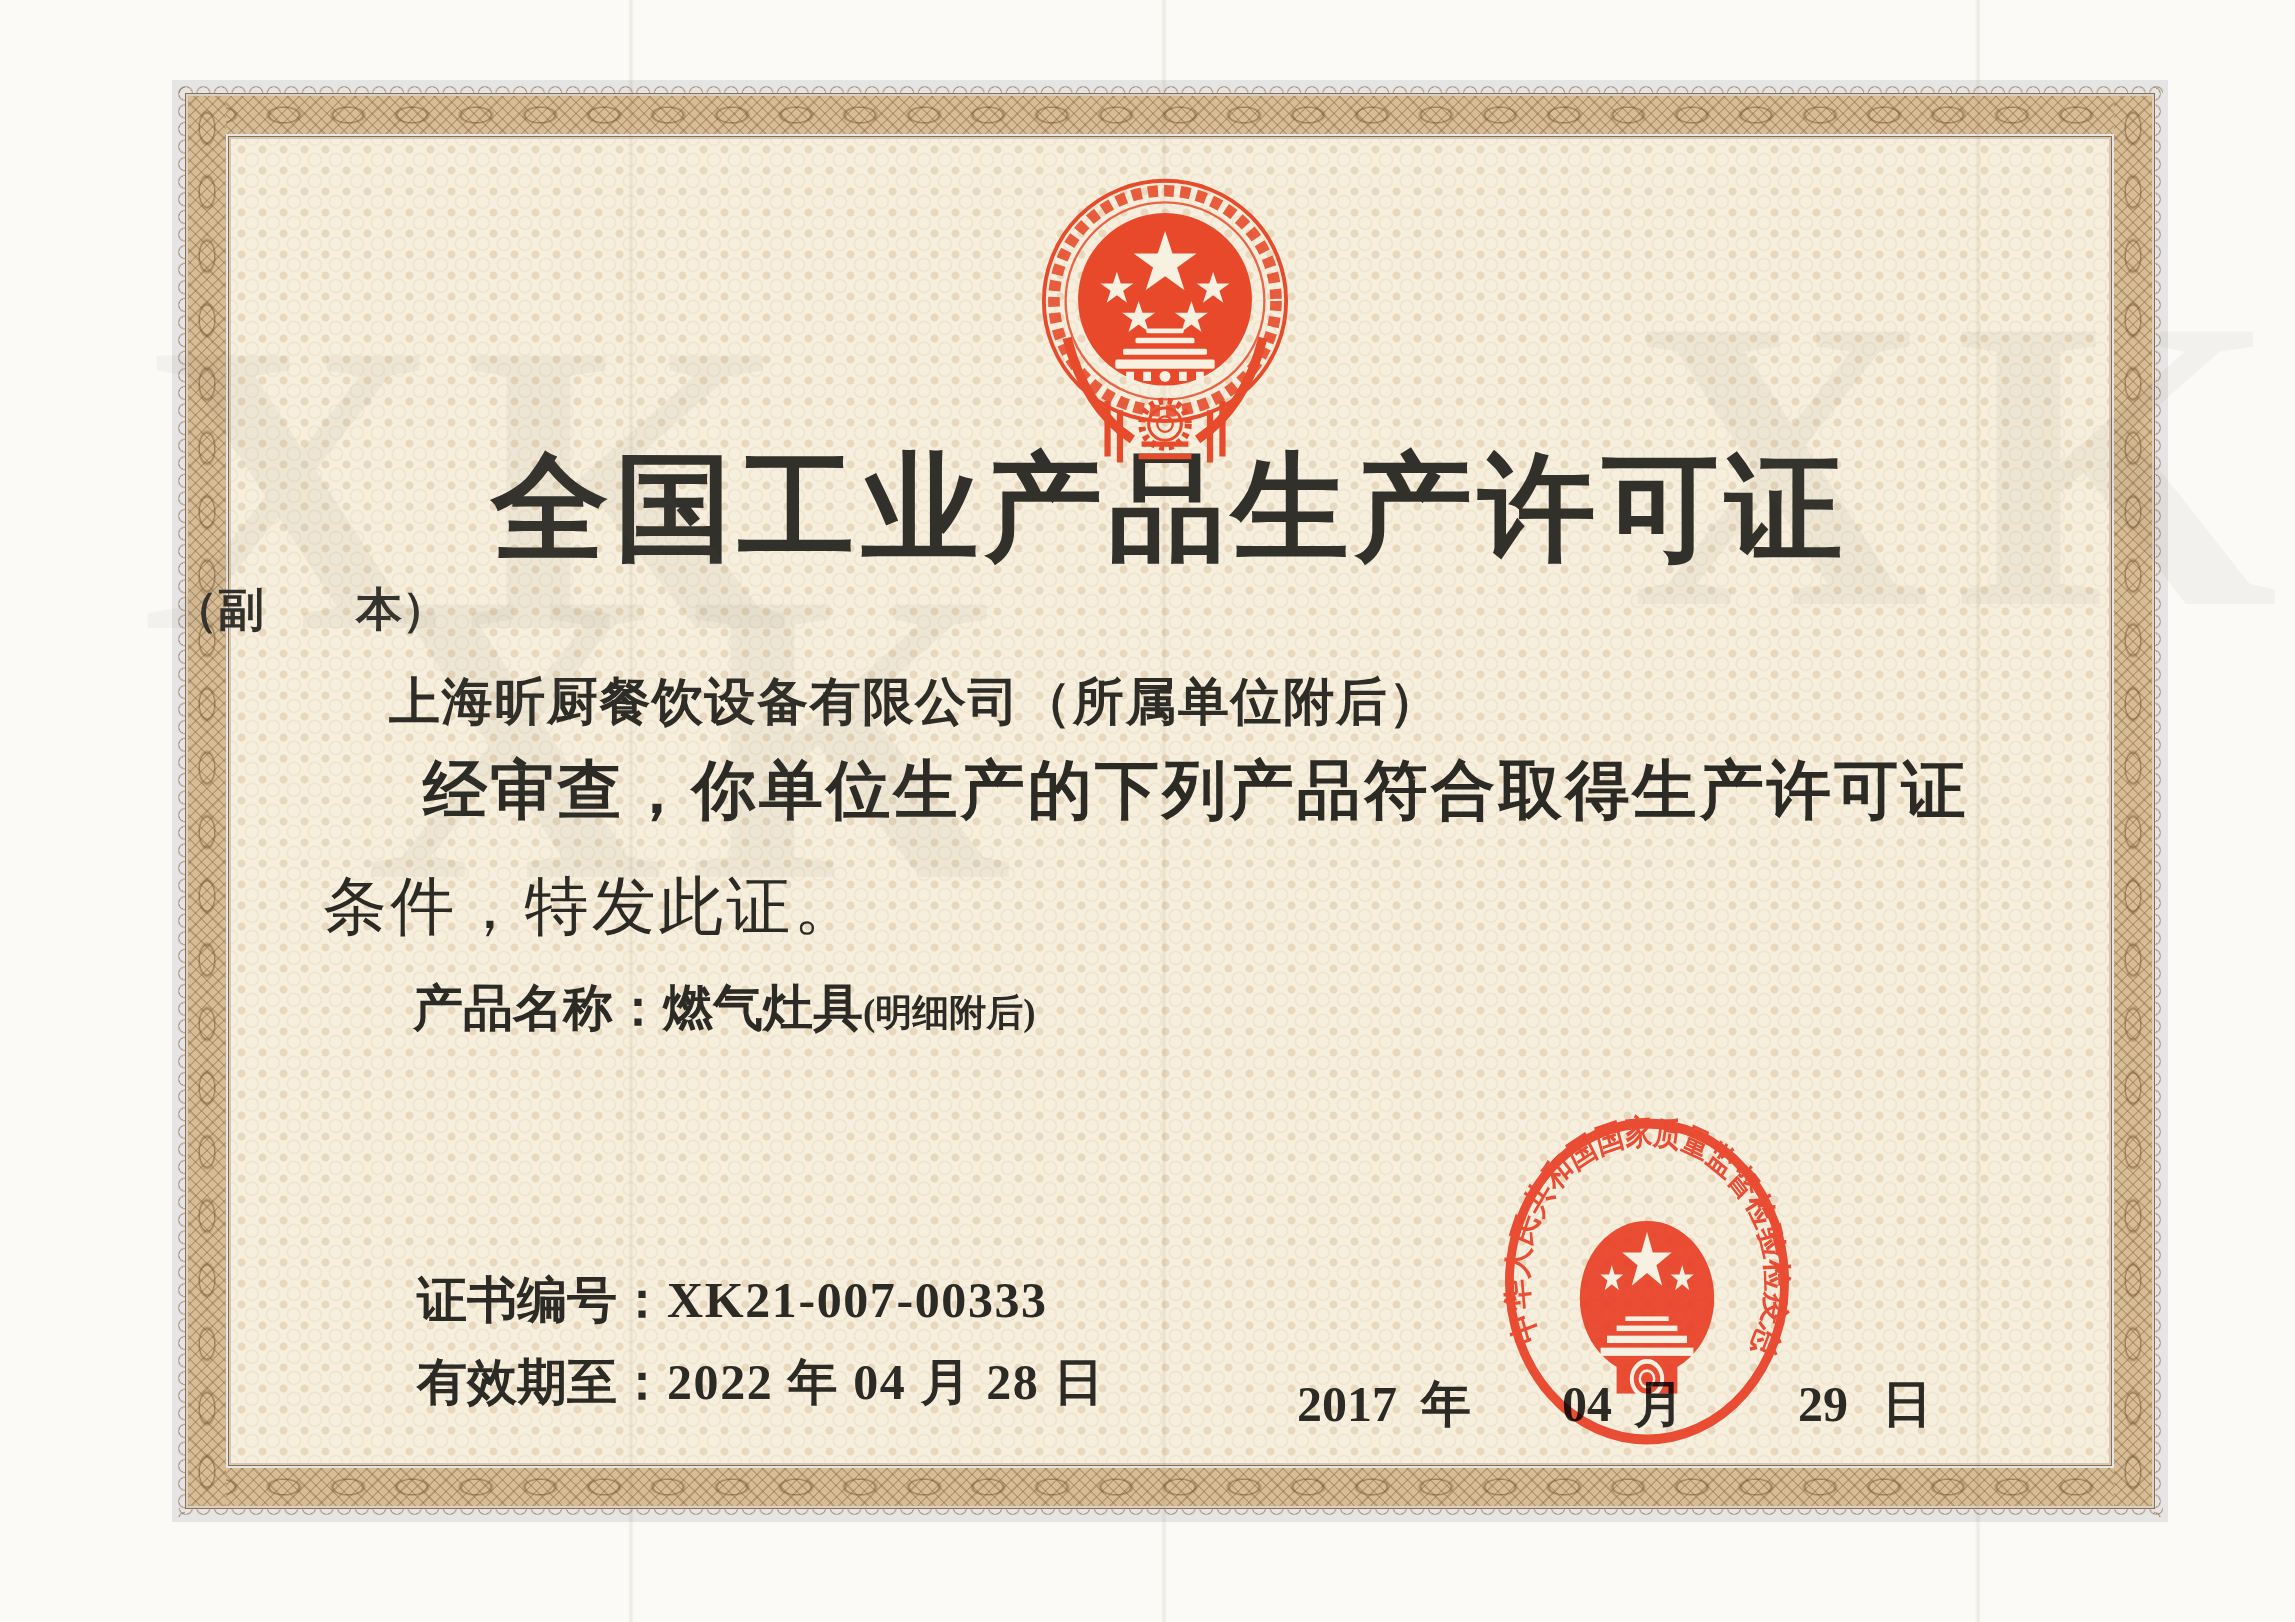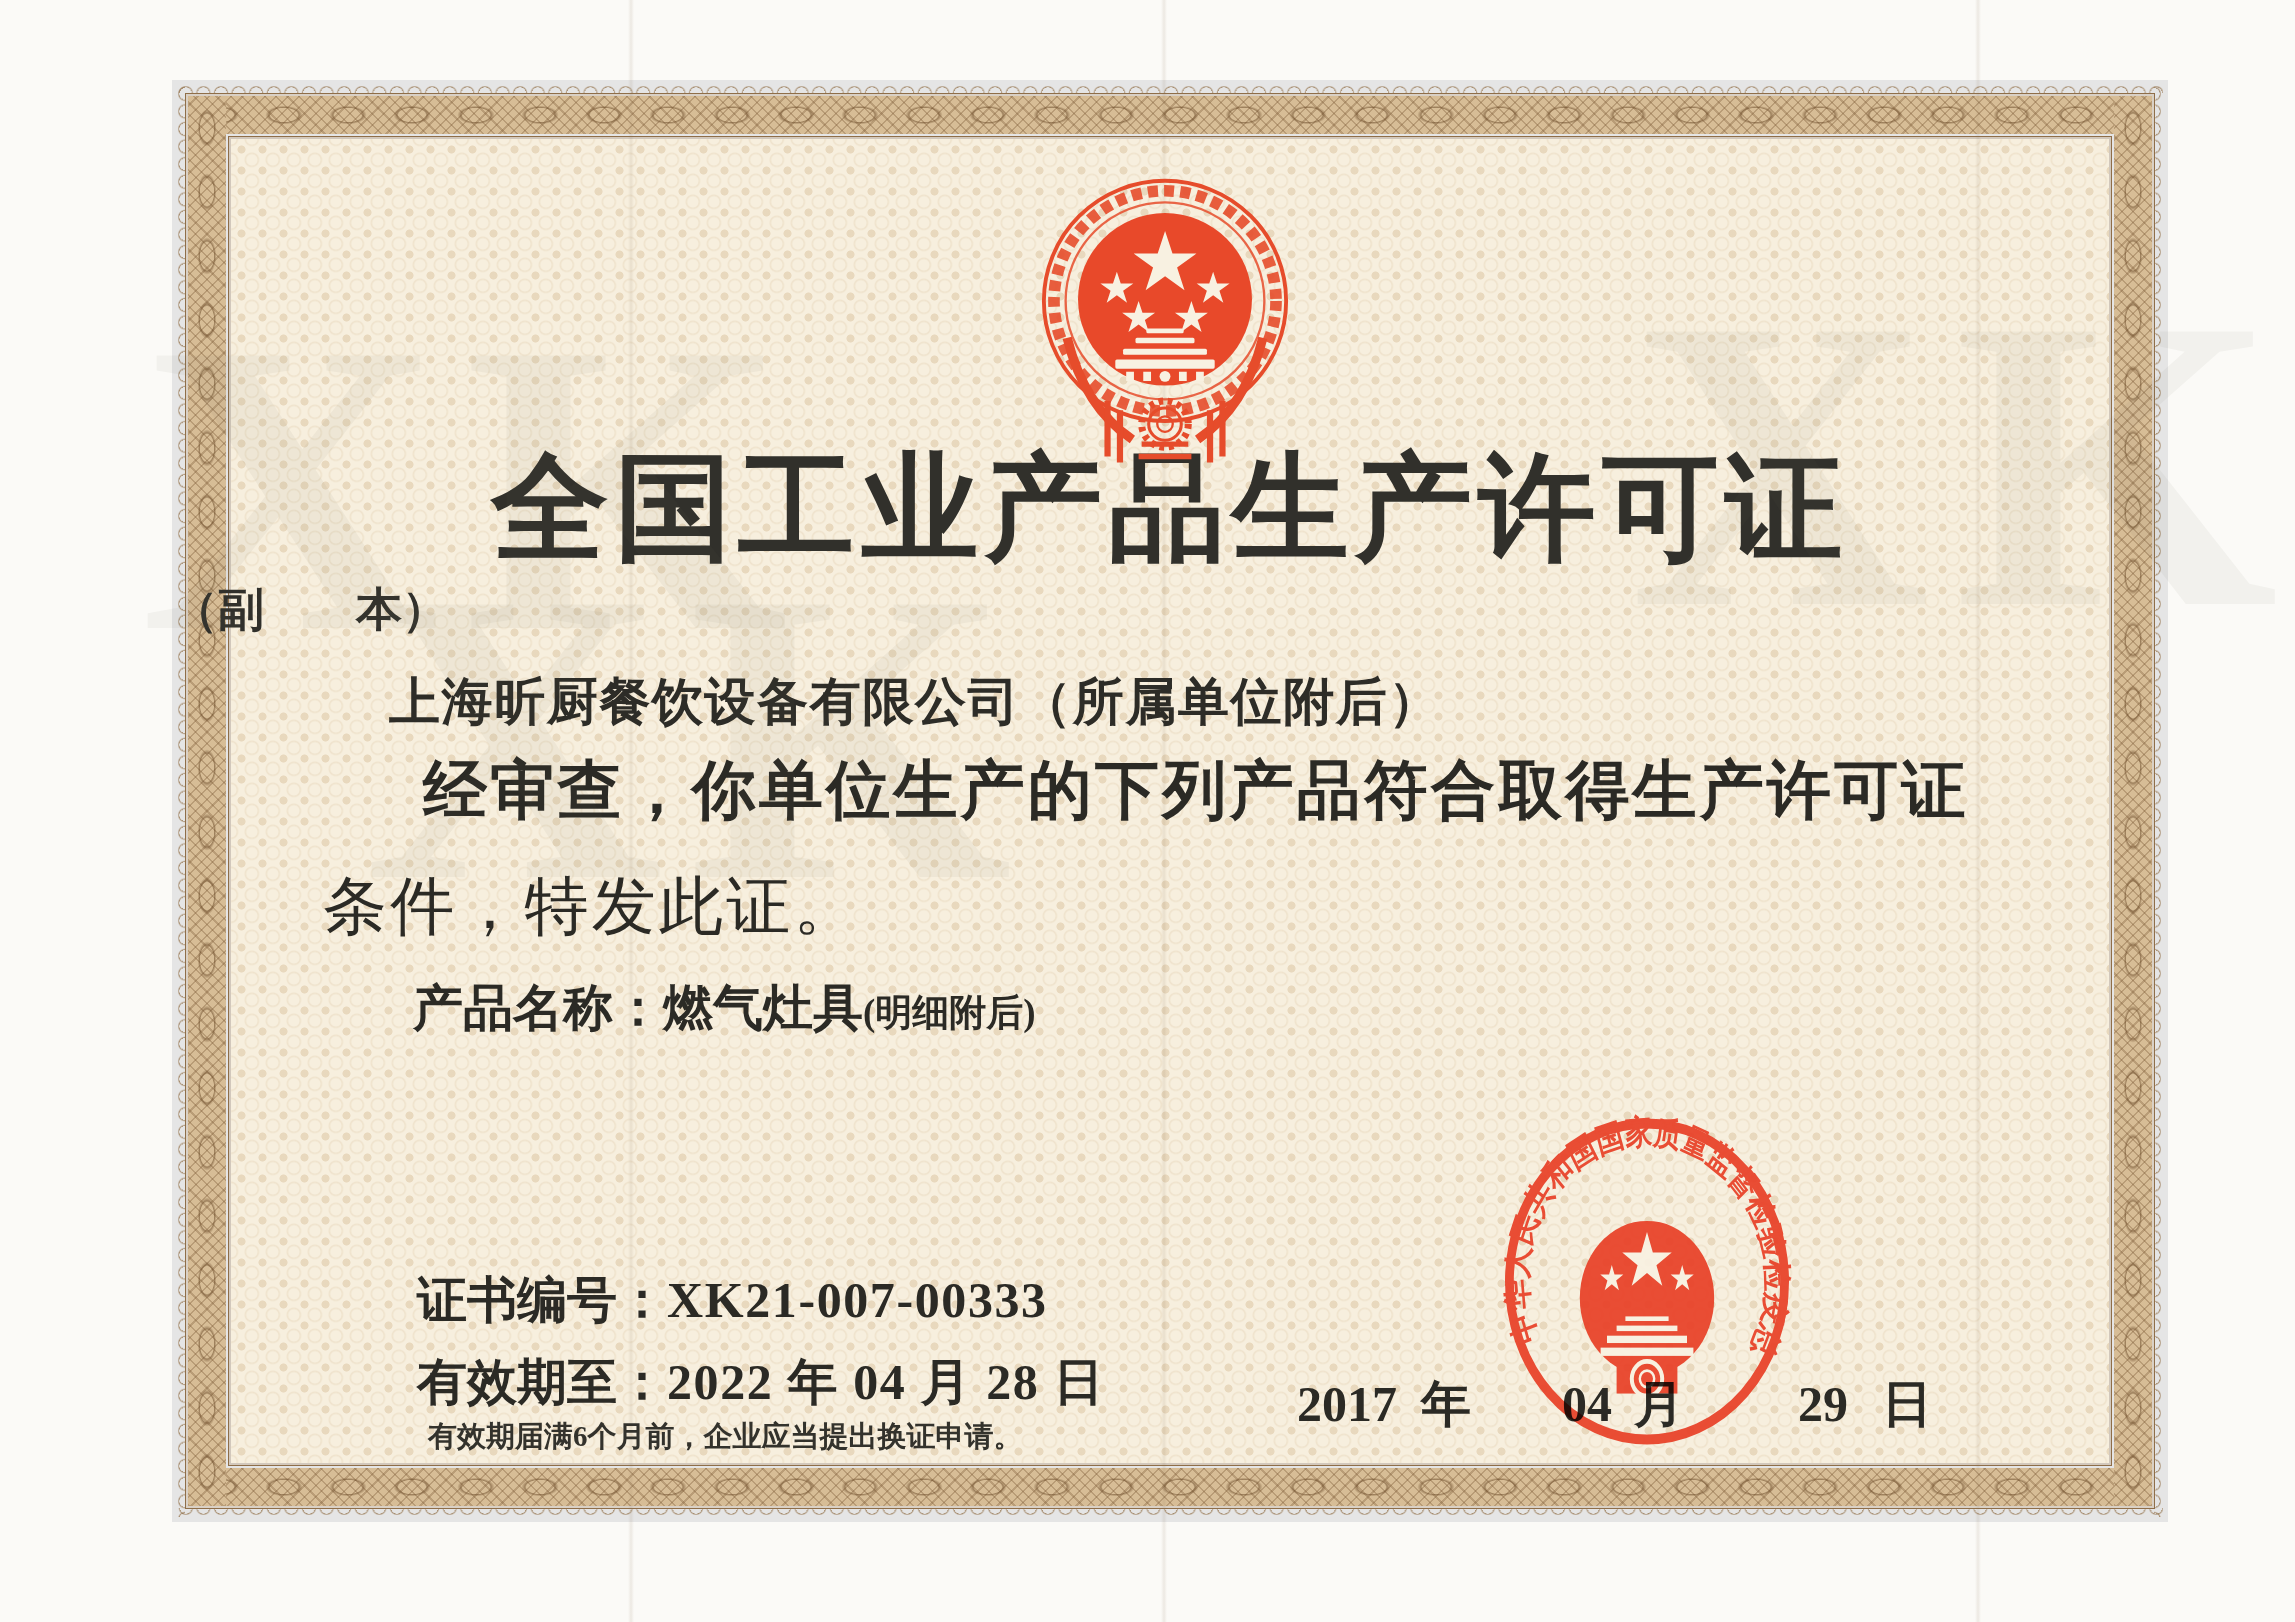--- a/index.html
+++ b/index.html
@@ -175,21 +175,20 @@
 
 
       <div class="abs row row-license">
         <span class="label">证书编号：</span><span class="value value-latin">XK21-007-00333</span>
       </div>
 
       <div class="abs row row-valid">
         <span class="label">有效期至：</span><span class="value value-latin">2022 年 04 月 28 日</span>
       </div>
 
-      <div class="abs note">有效期届满6个月前，企业应当提出换证申请。</div>
 
       <span class="abs issue" style="left:1125px;top:1299px">2017</span>
       <span class="abs issue" style="left:1249px;top:1299px">年</span>
       <span class="abs issue" style="left:1390px;top:1299px">04</span>
       <span class="abs issue" style="left:1462px;top:1299px">月</span>
       <span class="abs issue" style="left:1626px;top:1299px">29</span>
       <span class="abs issue" style="left:1710px;top:1299px">日</span>
 
       <div class="seal-box">
         <svg width="304" height="349" viewBox="0 0 380 380" preserveAspectRatio="none">

